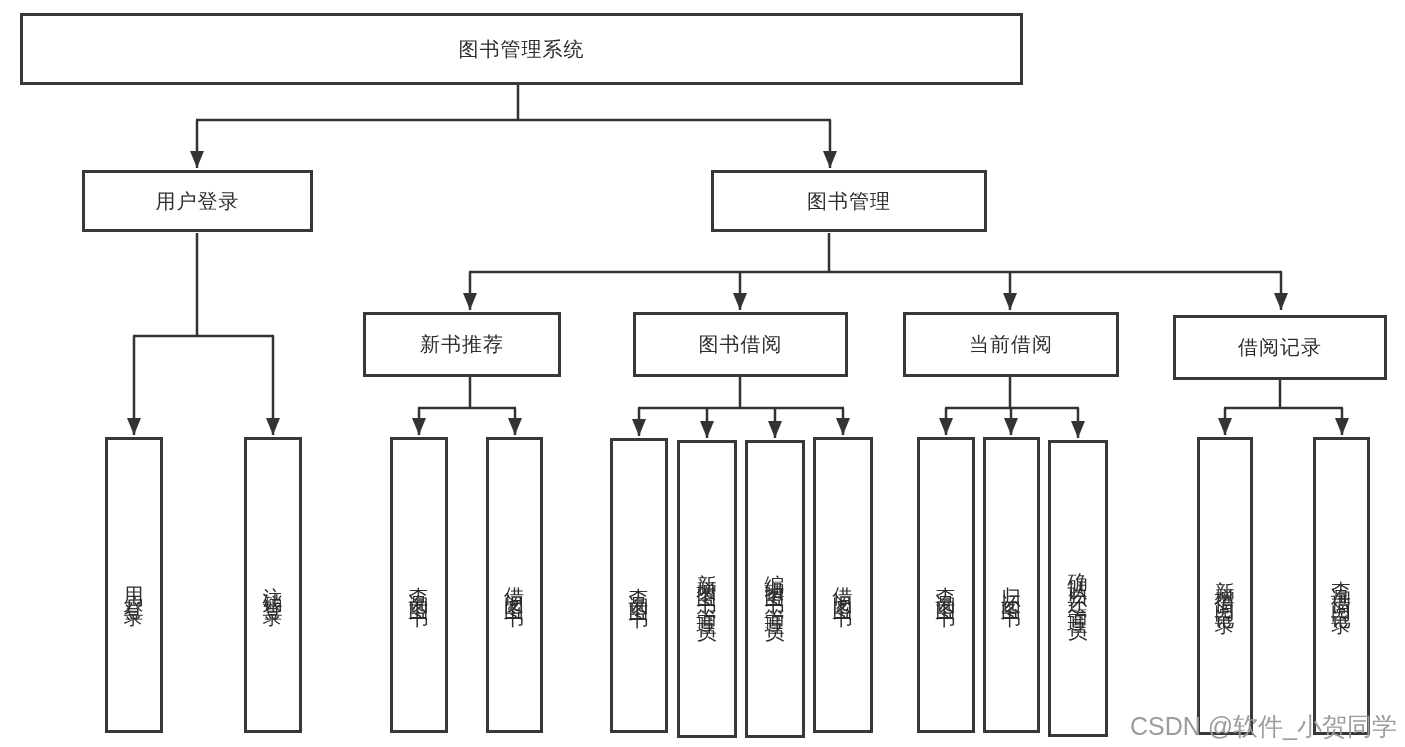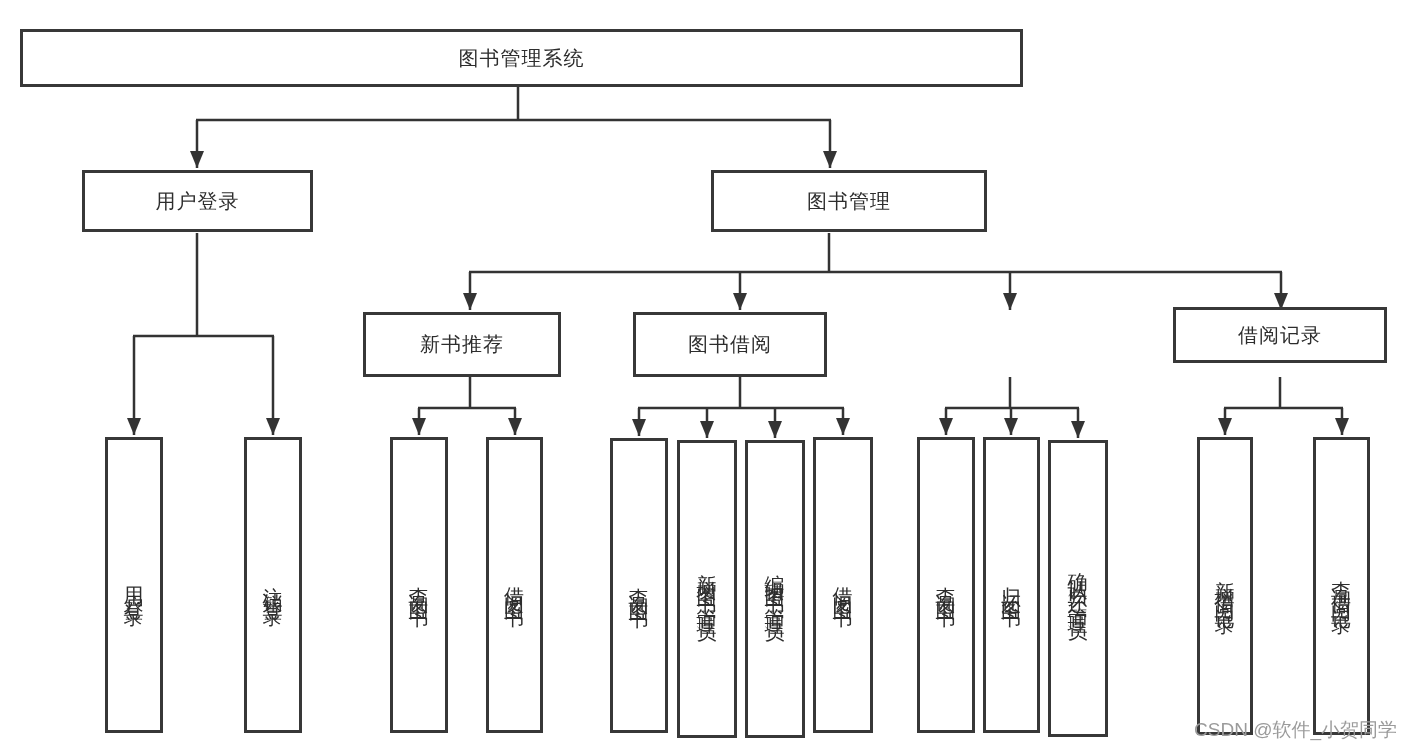--- a/index.html
+++ b/index.html
@@ -18,21 +18,21 @@
     display:flex; align-items:center; justify-content:center;
     color: var(--text, #2d2d2d);
   }
   .hbox span { font-size:20px; letter-spacing:1px; white-space:nowrap; }
   .vbox span {
     writing-mode: vertical-rl; -webkit-writing-mode: vertical-rl;
     font-size:20px; letter-spacing:7px; line-height:1;
   }
   .watermark {
     position:absolute; right:8px; bottom:4px; z-index:5;
-    font-size:19px; color: var(--watermark, #9b9b9b); white-space:nowrap;
+    font-size:25px; color: var(--watermark, #9b9b9b); white-space:nowrap;
   }
 </style>
 </head>
 <body>
 
 <div class="canvas">
 
   <svg class="connectors" viewBox="0 0 1405 747" xmlns="http://www.w3.org/2000/svg">
     <defs>
       <marker id="arw" markerUnits="userSpaceOnUse" markerWidth="20" markerHeight="16" refX="17" refY="7" orient="auto">
@@ -62,38 +62,41 @@
     <line class="arrow" x1="707" y1="408" x2="707" y2="438"></line>
     <line class="arrow" x1="775" y1="408" x2="775" y2="438"></line>
     <line class="arrow" x1="843" y1="408" x2="843" y2="435"></line>
     <line class="arrow" x1="946" y1="408" x2="946" y2="435"></line>
     <line class="arrow" x1="1011" y1="408" x2="1011" y2="435"></line>
     <line class="arrow" x1="1078" y1="408" x2="1078" y2="438"></line>
     <line class="arrow" x1="1225" y1="408" x2="1225" y2="435"></line>
     <line class="arrow" x1="1342" y1="408" x2="1342" y2="435"></line>
   </svg>
 
-  <div class="node hbox" style="left:20px;top:29px;width:1003px;height:58px">
+  <div class="node hbox" style="left:20px;top:13px;width:1003px;height:72px">
     <span>图书管理系统</span>
   </div>
 
   <div class="node hbox" style="left:82px;top:170px;width:231px;height:62px">
     <span>用户登录</span>
   </div>
   <div class="node hbox" style="left:711px;top:170px;width:276px;height:62px">
     <span>图书管理</span>
   </div>
 
   <div class="node hbox" style="left:363px;top:312px;width:198px;height:65px">
     <span>新书推荐</span>
   </div>
-  <div class="node hbox" style="left:633px;top:312px;width:194px;height:65px">
+  <div class="node hbox" style="left:633px;top:312px;width:215px;height:65px">
     <span>图书借阅</span>
   </div>
-  <div class="node hbox" style="left:1173px;top:307px;width:214px;height:56px">
+  <div class="node hbox" style="left:903px;top:312px;width:216px;height:65px">
+    <span>当前借阅</span>
+  </div>
+  <div class="node hbox" style="left:1173px;top:315px;width:214px;height:65px">
     <span>借阅记录</span>
   </div>
 
   <div class="node vbox" style="left:105px;top:437px;width:58px;height:296px">
     <span>用户登录</span>
   </div>
   <div class="node vbox" style="left:244px;top:437px;width:58px;height:296px">
     <span>注销登录</span>
   </div>
 

